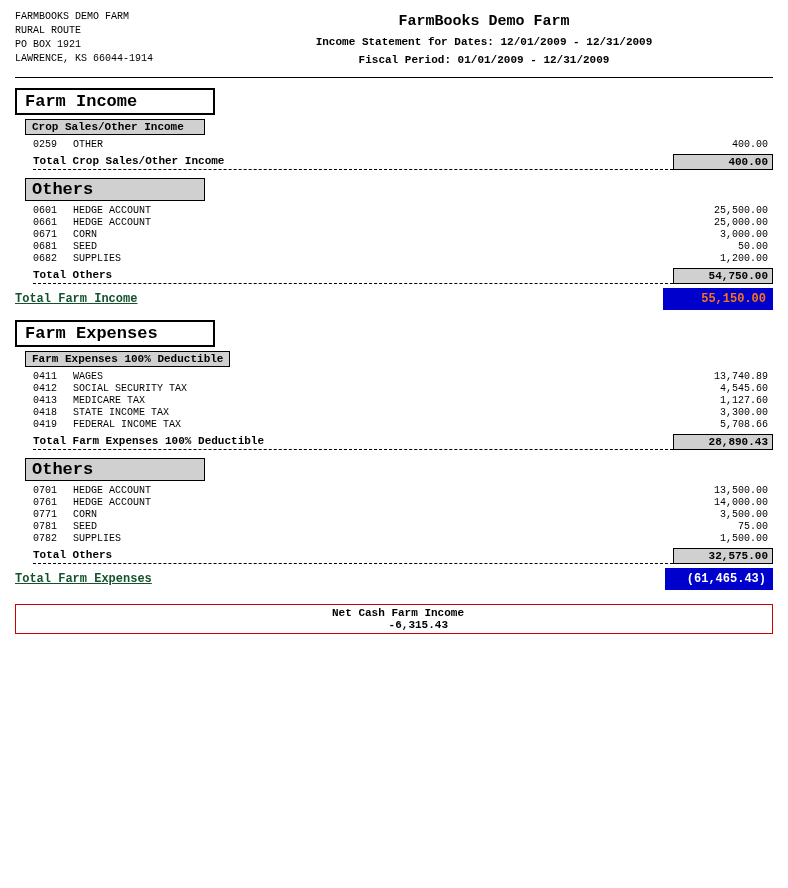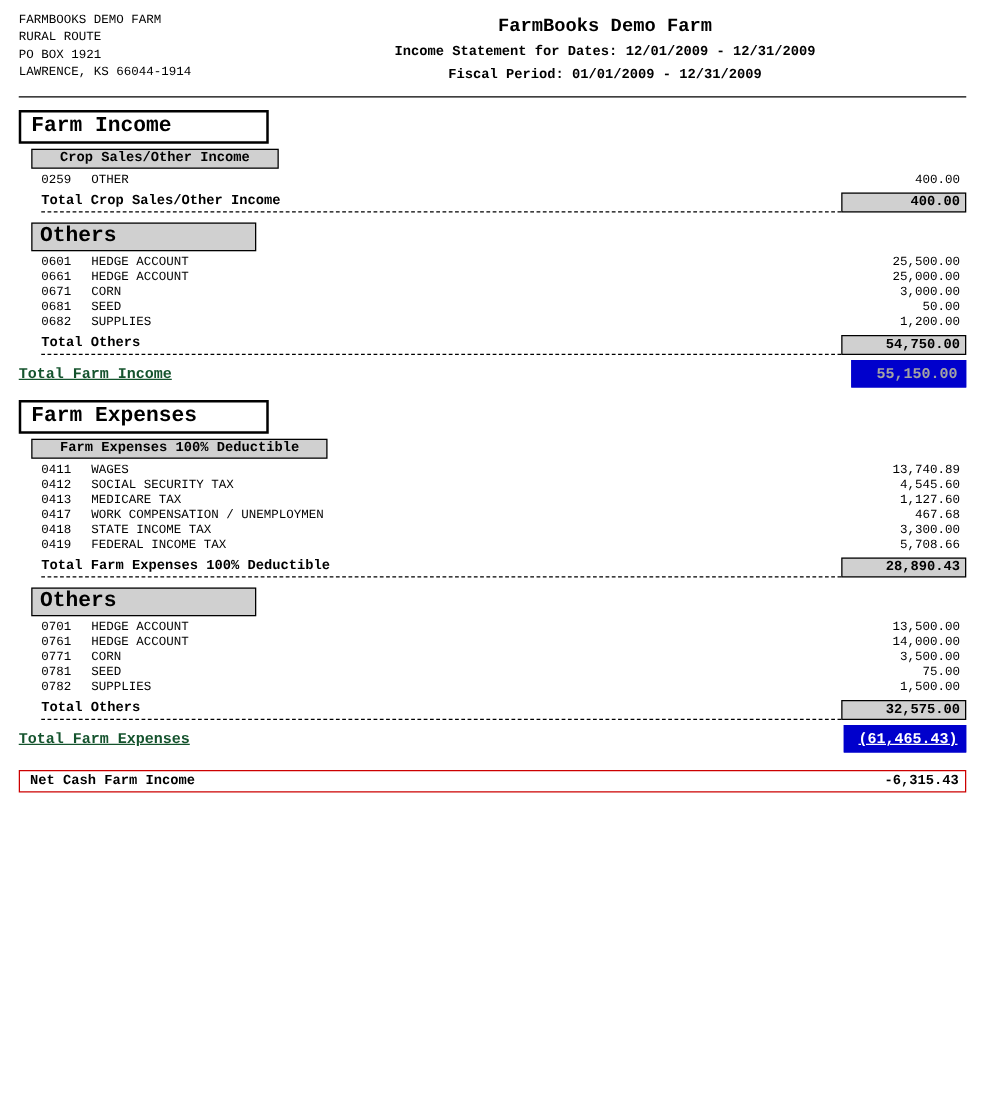--- a/index.html
+++ b/index.html
@@ -45,21 +45,21 @@
       padding: 2px 8px;
       margin-bottom: 4px;
       min-width: 200px;
     }
     .sub-section-header {
       display: inline-block;
       border: 1.5px solid #000;
       background: #d0d0d0;
       font-weight: bold;
       font-size: 11px;
-      padding: 1px 22px;
+      padding: 1px 6px;
       margin-bottom: 3px;
       min-width: 180px;
     }
     .others-header {
       display: inline-block;
       border: 1.5px solid #000;
       background: #d0d0d0;
       font-weight: bold;
       font-size: 17px;
       padding: 1px 6px;
@@ -116,46 +116,46 @@
     }
     .grand-total-label {
       flex: 1;
       font-weight: bold;
       font-size: 12px;
       color: #14532d;
       text-decoration: underline;
       cursor: pointer;
     }
     .grand-total-box {
-      width: 92px;
+      width: 110px;
       text-align: right;
       border: 2px solid #0000cc;
       background: #0000cc;
-      color: #a3a3a3;
+      color: #f97316;
       font-weight: bold;
       font-size: 12px;
       padding: 2px 5px;
     }
     .grand-total-box-expense {
-      width: 98px;
+      width: 108px;
       text-align: right;
       border: 2px solid #0000cc;
       background: #0000cc;
       color: #fff;
       font-weight: bold;
       font-size: 12px;
       padding: 2px 5px;
-      text-decoration: underline;
     }
     .net-row {
       display: flex;
       align-items: center;
       margin: 4px 0;
       border: 1.5px solid #cc0000;
       padding: 2px 0 2px 8px;
+      flex-direction: column;
     }
     .net-label {
       flex: 1;
       font-weight: bold;
       font-size: 11px;
     }
     .net-box {
       width: 110px;
       text-align: right;
       font-weight: bold;
@@ -281,25 +281,20 @@
       <span class="row-code">0412</span>
       <span class="row-label">SOCIAL SECURITY TAX</span>
       <span class="row-amount">4,545.60</span>
     </div>
     <div class="data-row">
       <span class="row-code">0413</span>
       <span class="row-label">MEDICARE TAX</span>
       <span class="row-amount">1,127.60</span>
     </div>
     <div class="data-row">
-      <span class="row-code">0417</span>
-      <span class="row-label">WORK COMPENSATION / UNEMPLOYMEN</span>
-      <span class="row-amount">467.68</span>
-    </div>
-    <div class="data-row">
       <span class="row-code">0418</span>
       <span class="row-label">STATE INCOME TAX</span>
       <span class="row-amount">3,300.00</span>
     </div>
     <div class="data-row">
       <span class="row-code">0419</span>
       <span class="row-label">FEDERAL INCOME TAX</span>
       <span class="row-amount">5,708.66</span>
     </div>
 

